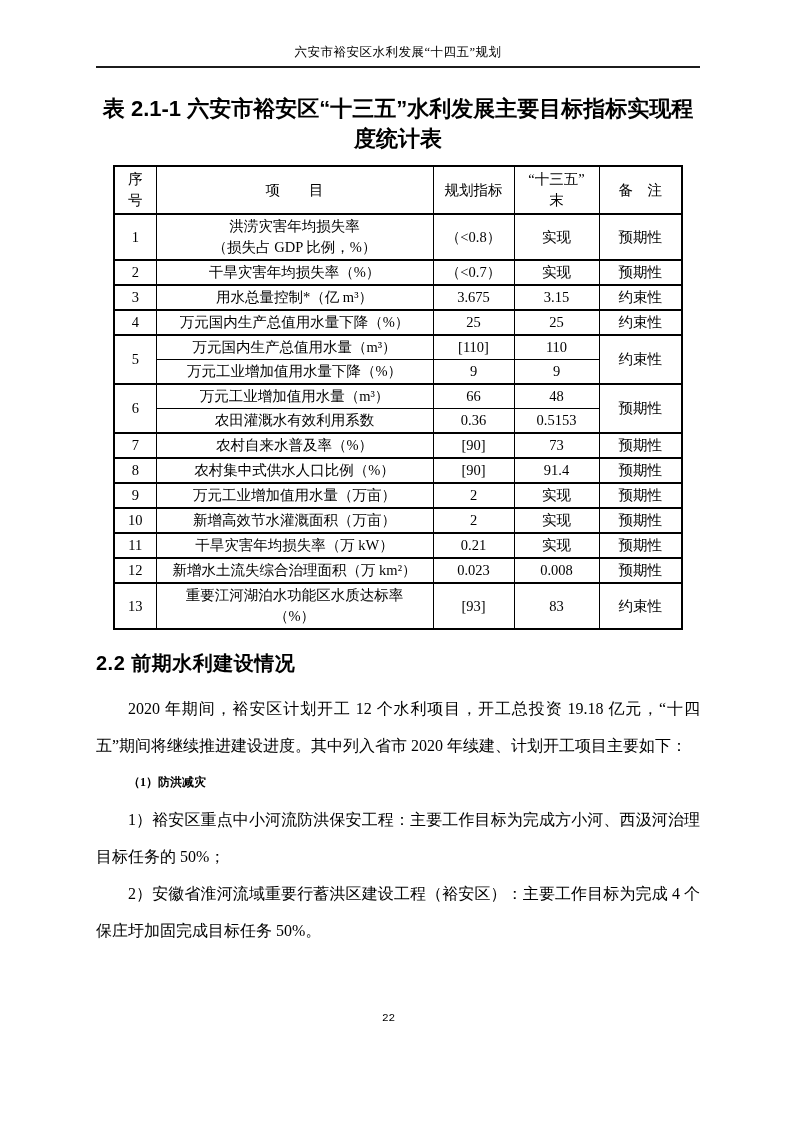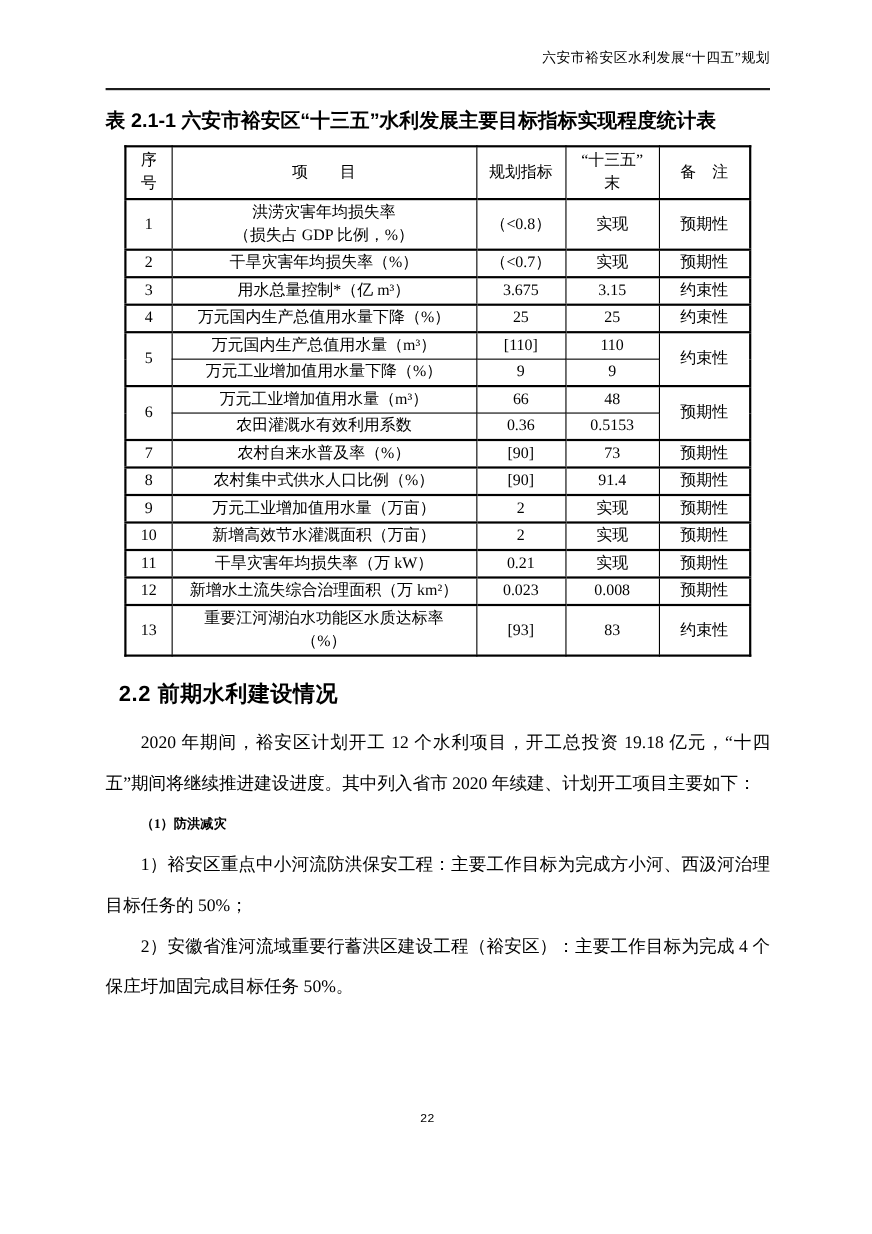--- a/index.html
+++ b/index.html
@@ -12,32 +12,33 @@
     color: #000;
     font-family: "Liberation Serif", "DejaVu Serif", serif;
     overflow: hidden;
   }
   .content { margin: 0 93px 0 96px; }
 
   
   .running-header {
     padding-top: 44px;
     margin: 0 93px 0 96px;
-    text-align: right;
+    text-align: center;
     border-bottom: 2px solid #1c1c1c;
-    padding-bottom: 19px;
+    padding-bottom: 5px;
   }
   .running-header-text { font-size: 12.5px; letter-spacing: 0.5px; }
 
   
   .table-title {
-    margin-top: 15px;
+    margin-top: 26px;
+    text-align: center;
     font-family: "Liberation Sans", "DejaVu Sans", sans-serif;
     font-weight: bold;
-    font-size: 18px;
+    font-size: 22px;
   }
 
   
   table.stats-table {
     width: 568px;
     margin: 11px auto 0;
     border-collapse: collapse;
     table-layout: fixed;
     border: 2px solid #000;
   }
@@ -56,21 +57,21 @@
   .stats-table tr.row-start td { border-top: 2px solid #000; }
   .stats-table td.col-no, .stats-table td.col-plan,
   .stats-table td.col-end, .stats-table td.col-remark { height: 21px; }
 
   
   .notes { margin: 6px 0 0 20px; font-size: 14px; line-height: 21.5px; }
   .note-line-1 { padding-left: 10px; }
 
   
   .section-heading {
-    margin: 20px 12px 0;
+    margin: 20px 0 0;
     font-family: "Liberation Sans", "DejaVu Sans", sans-serif;
     font-size: 20px;
     font-weight: bold;
     letter-spacing: 0.5px;
   }
   .body-para {
     margin: 0;
     font-size: 16px;
     line-height: 37px;
     text-align: justify;

